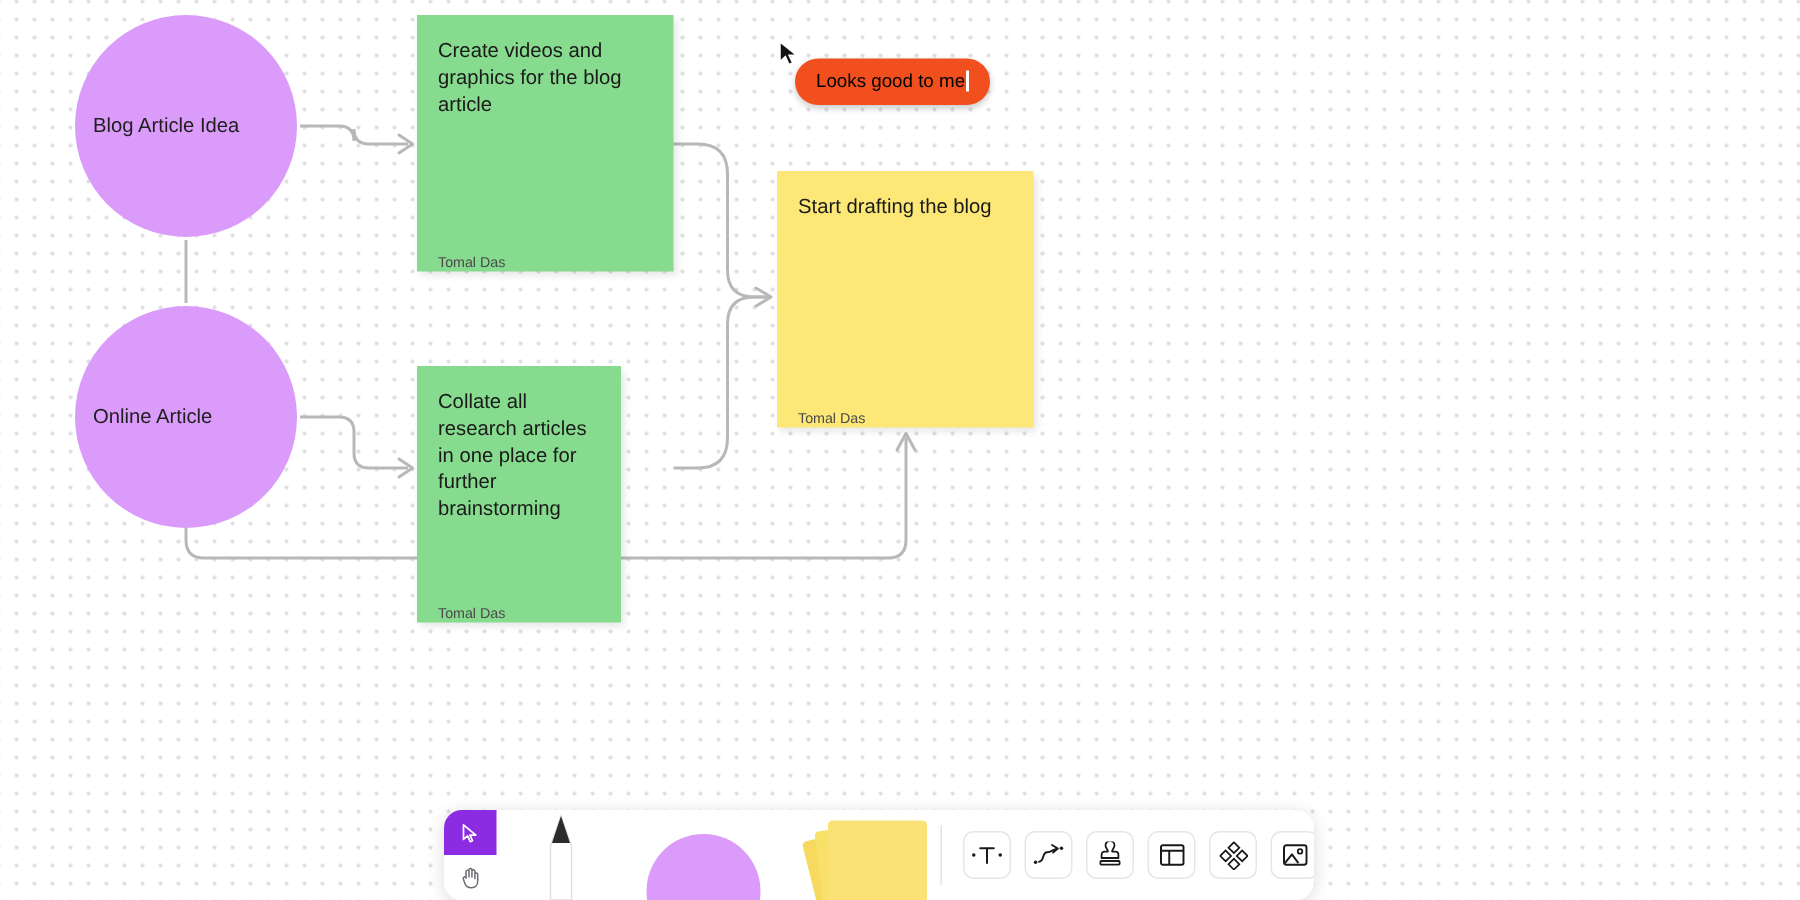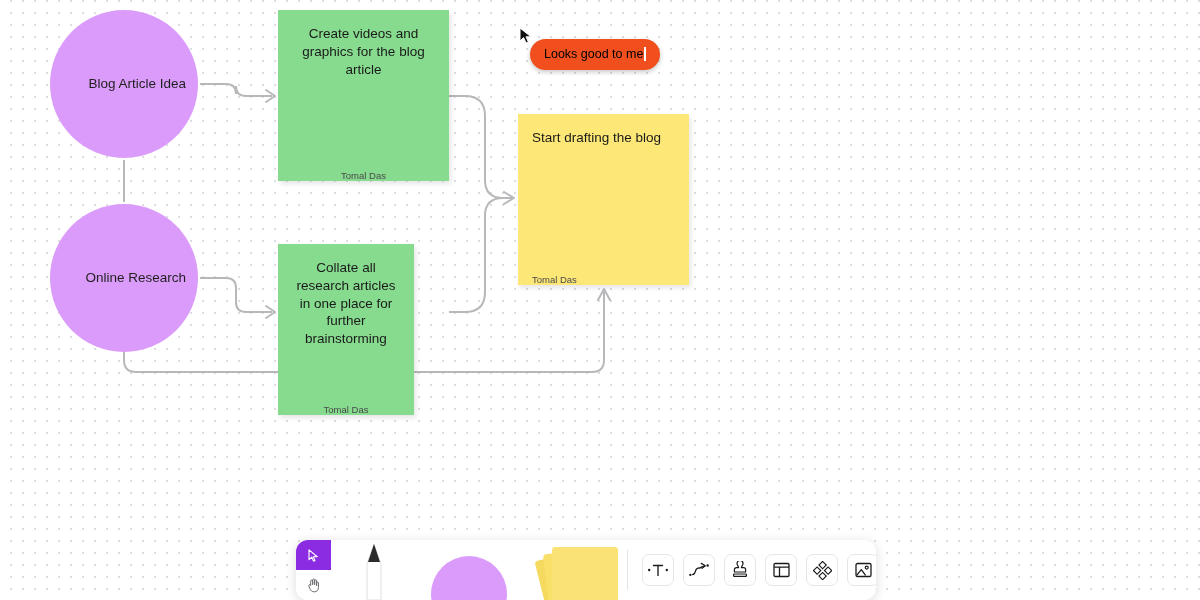--- a/index.html
+++ b/index.html
@@ -32,40 +32,40 @@
   #connectors path { fill: none; stroke: #b8b8bb; stroke-width: 2; }
   #connectors polyline { fill: none; stroke: #b8b8bb; stroke-width: 2; stroke-linecap: round; stroke-linejoin: round; }
 
   
   .ellipse-node {
     position: absolute;
     border-radius: 50%;
     background: #db9bfa;
     display: flex;
     align-items: center;
-    justify-content: flex-end;
+    justify-content: flex-start;
     box-sizing: border-box;
   }
   .ellipse-label {
     font-size: 13.5px;
     color: #1f1f1f;
     text-align: center;
     line-height: 1.3;
     padding: 0 12px;
   }
 
   .sticky {
     position: absolute;
     box-sizing: border-box;
     padding: 15px 14px 0 14px;
     box-shadow: 2px 3px 5px rgba(0,0,0,0.10);
     display: flex;
     flex-direction: column;
   }
-  .sticky.green { background: #86db8e; text-align: center; }
+  .sticky.green { background: #86db8e; }
   .sticky.yellow { background: #fde877; }
   .sticky-text {
     font-size: 13.5px;
     line-height: 1.32;
     color: #1a1a1a;
     flex: 0 0 auto;
   }
   .sticky-author {
     margin-top: auto;
     font-size: 9.5px;
@@ -209,21 +209,21 @@
 
     <path d="M 124 352 L 124 360 Q 124 372 136 372 L 592 372 Q 604 372 604 360 L 604 292"></path>
     <polyline points="598,300 604,289 610,300"></polyline>
   </svg>
 
   <div class="ellipse-node" style="left:50px; top:10px; width:148px; height:148px;">
     <div class="ellipse-label">Blog Article Idea</div>
   </div>
 
   <div class="ellipse-node" style="left:50px; top:204px; width:148px; height:148px;">
-    <div class="ellipse-label">Online Research</div>
+    <div class="ellipse-label">Online Article</div>
   </div>
 
   <div class="sticky green" style="left:278px; top:10px; width:171px; height:171px;">
     <div class="sticky-text">Create videos and graphics for the blog article</div>
     <div class="sticky-author">Tomal Das</div>
   </div>
 
   <div class="sticky green" style="left:278px; top:244px; width:136px; height:171px;">
     <div class="sticky-text">Collate all research articles in one place for further brainstorming</div>
     <div class="sticky-author">Tomal Das</div>

